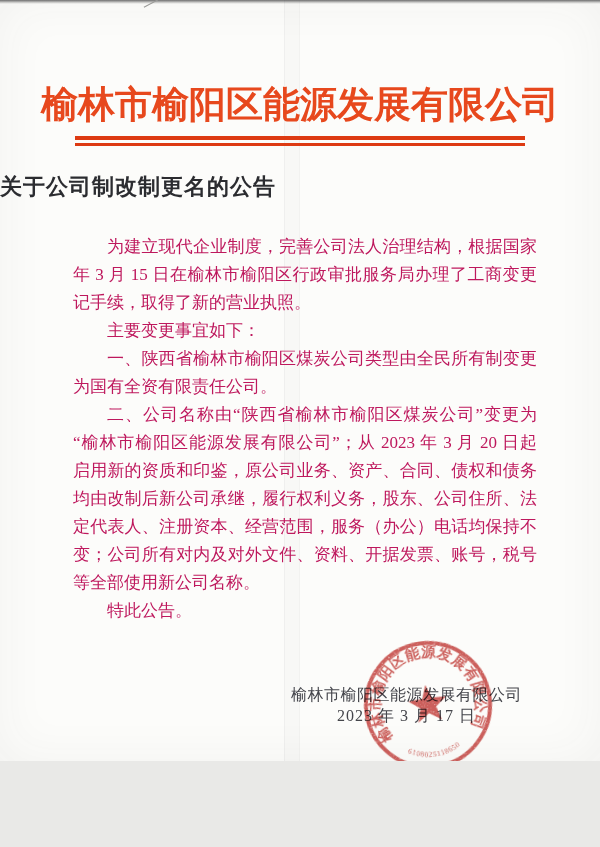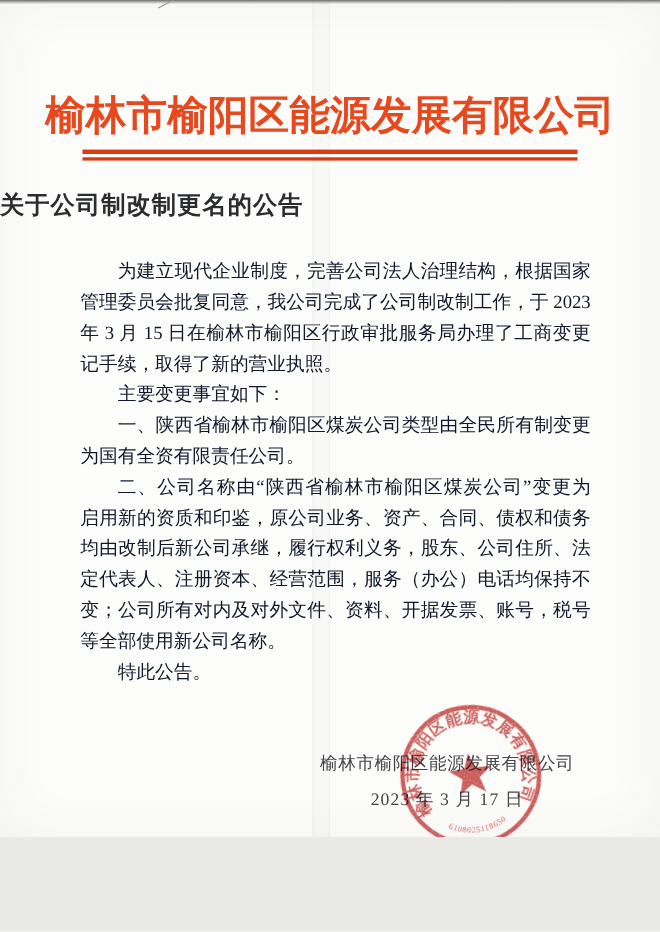--- a/index.html
+++ b/index.html
@@ -42,37 +42,37 @@
     border-bottom:3px solid #dd3a12;
   }
   .doc-title{
     position:absolute;top:172px;left:0;width:100%;
     text-align:left;
     font-size:22px;font-weight:700;
     color:#2b2c30;letter-spacing:1px;white-space:nowrap;
   }
   .body-block{
     position:absolute;top:233px;left:73px;width:464px;
-    font-size:17px;line-height:28px;color:#0f172a;
+    font-size:17px;line-height:28px;color:#be185d;
   }
   .body-line{
     height:28px;overflow:hidden;
     text-align:justify;text-align-last:justify;
   }
   .body-line.no-justify{text-align:left;text-align-last:left;}
   .body-line.indent{text-indent:2em;}
   .signature{
     position:absolute;top:684px;right:78px;
     color:#44454b;text-align:center;
   }
   .signature .company{
     font-size:16px;line-height:22px;letter-spacing:0.5px;white-space:nowrap;
   }
   .signature .date{
-    font-size:16px;line-height:20px;margin-top:12px;
+    font-size:16px;line-height:20px;
     letter-spacing:1px;white-space:nowrap;
   }
   .seal{
     position:absolute;left:356px;top:633px;width:144px;height:144px;
     mix-blend-mode:multiply;opacity:0.83;
     transform:rotate(-8deg);
     pointer-events:none;
   }
   .seal text{font-family:"Liberation Serif","DejaVu Serif",serif;}
 </style>
@@ -86,27 +86,27 @@
   <div class="scan-scratch"></div>
 
   <div class="letterhead">榆林市榆阳区能源发展有限公司</div>
 
   <div class="red-rule"></div>
 
   <div class="doc-title">关于公司制改制更名的公告</div>
 
   <div class="body-block" id="body-block">
       <div class="body-line indent">为建立现代企业制度，完善公司法人治理结构，根据国家</div>
-      <div class="body-line">管理委员会批复同意，我公司完成了公司制改制工作，于 2023</div>
       <div class="body-line">年 3 月 15 日在榆林市榆阳区行政审批服务局办理了工商变更登</div>
       <div class="body-line no-justify">记手续，取得了新的营业执照。</div>
       <div class="body-line no-justify indent">主要变更事宜如下：</div>
       <div class="body-line indent">一、陕西省榆林市榆阳区煤炭公司类型由全民所有制变更</div>
       <div class="body-line no-justify">为国有全资有限责任公司。</div>
       <div class="body-line indent">二、公司名称由“陕西省榆林市榆阳区煤炭公司”变更为</div>
+      <div class="body-line">“榆林市榆阳区能源发展有限公司”；从 2023 年 3 月 20 日起</div>
       <div class="body-line">启用新的资质和印鉴，原公司业务、资产、合同、债权和债务</div>
       <div class="body-line">均由改制后新公司承继，履行权利义务，股东、公司住所、法</div>
       <div class="body-line">定代表人、注册资本、经营范围，服务（办公）电话均保持不</div>
       <div class="body-line">变；公司所有对内及对外文件、资料、开据发票、账号，税号</div>
       <div class="body-line no-justify">等全部使用新公司名称。</div>
       <div class="body-line no-justify indent">特此公告。</div>
     </div>
 
   <div class="signature">
     <div class="company">榆林市榆阳区能源发展有限公司</div>

